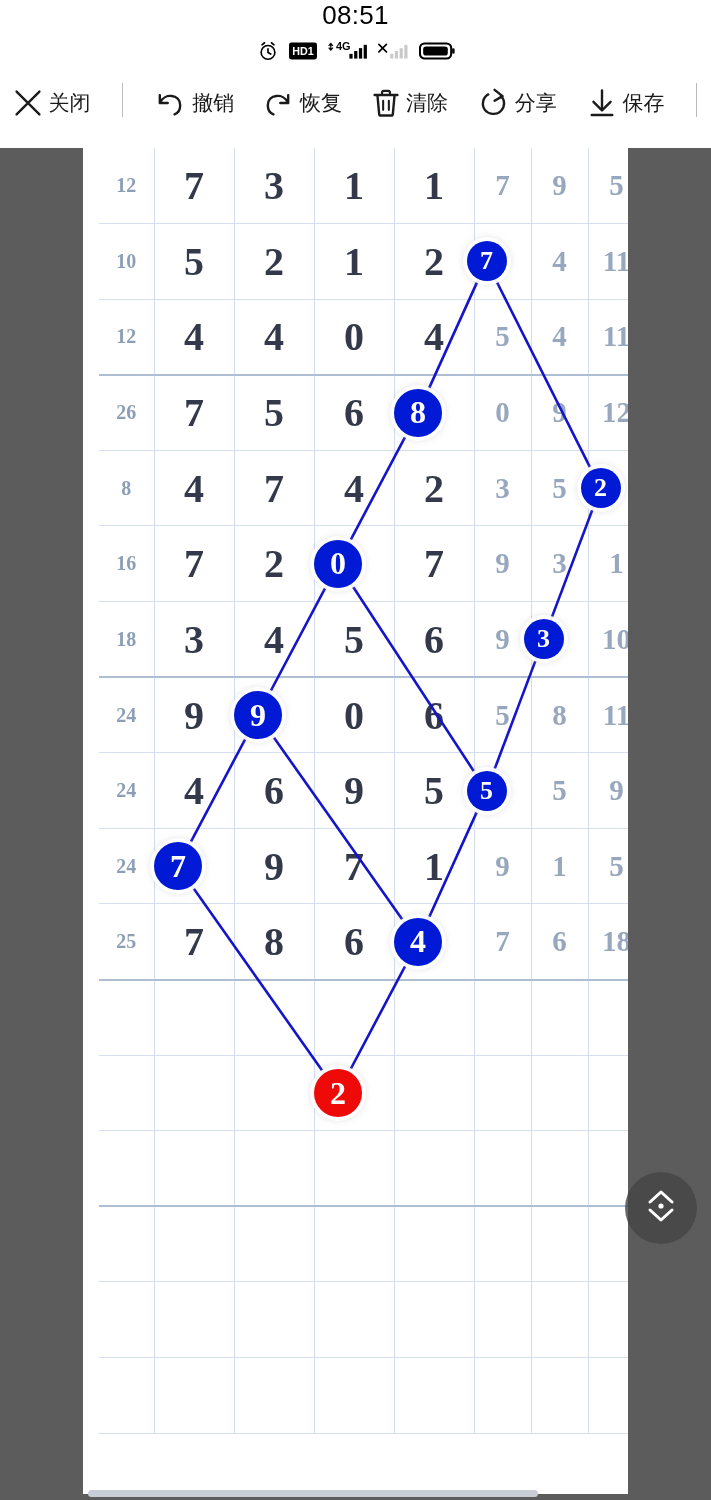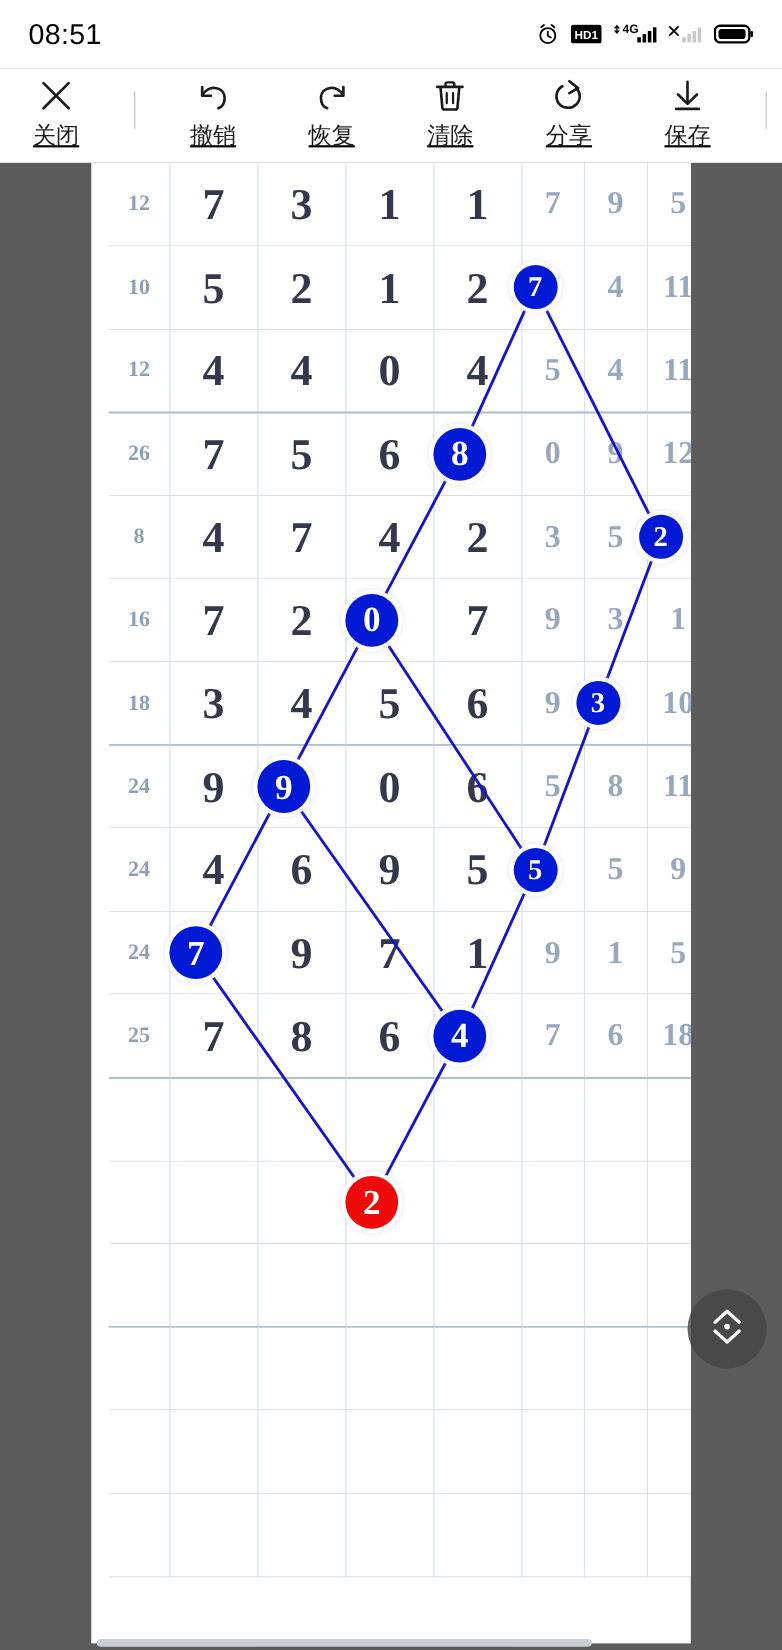--- a/index.html
+++ b/index.html
@@ -10,35 +10,36 @@
     overflow: hidden;
   }
   #root { position: relative; width: 711px; height: 1500px; background: #5c5c5c; }
 
   
   .statusbar {
     position: absolute; left: 0; top: 0; width: 711px; height: 62px;
     background: #ffffff;
     display: flex; align-items: center; justify-content: space-between;
     padding: 0 26px;
+    flex-direction: column;
   }
   .clock { font-size: 26px; color: #000; letter-spacing: .3px; font-family: "Liberation Sans", sans-serif; }
   .sysicons { display: flex; align-items: center; gap: 10px; }
   .sysicons svg { display: block; }
 
   
   .toolbar {
     position: absolute; left: 0; top: 62px; width: 711px; height: 86px;
     background: #ffffff;
     display: flex; align-items: center; justify-content: space-between;
     padding: 0 14px 4px 14px;
   }
   .tbtn {
-    display: flex; flex-direction: column; align-items: center; justify-content: center;
-    width: 74px; gap: 5px; text-decoration: underline;
+    display: flex; flex-direction: row; align-items: center; justify-content: center;
+    width: 74px; gap: 5px;
   }
   .tbtn .glyph { height: 34px; display: flex; align-items: center; justify-content: center; }
   .tbtn .lbl { font-size: 21px; color: #1b1b1b; font-family: "Liberation Sans", sans-serif; white-space: nowrap; }
   .tsep { width: 1px; height: 34px; background: #bbb; margin-top: -6px; }
 
   
   .gridwrap {
     position: absolute; left: 83px; top: 148px;
     width: 545px; height: 1346px;
     background: #ffffff;

